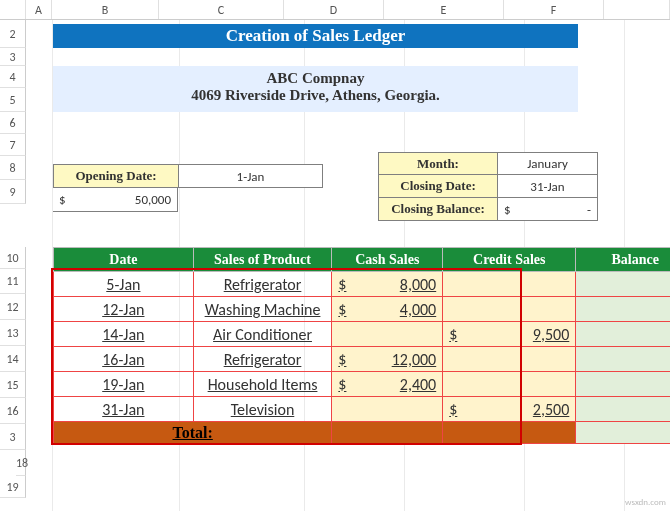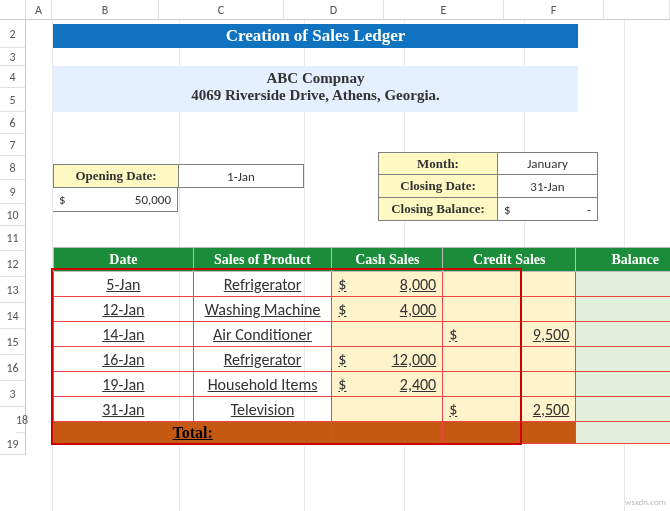--- a/index.html
+++ b/index.html
@@ -51,21 +51,21 @@
 
   <div class="row-headers" id="rowhdrs">
       <div style="height: 28px; line-height: 28px;">2</div>
       <div style="height: 18px; line-height: 18px;">3</div>
       <div style="height: 22px; line-height: 22px;">4</div>
       <div style="height: 24px; line-height: 24px;">5</div>
       <div style="height: 22px; line-height: 22px;">6</div>
       <div style="height: 22px; line-height: 22px;">7</div>
       <div style="height: 24px; line-height: 24px;">8</div>
       <div style="height: 24px; line-height: 24px;">9</div>
-      <div style="height: 22px; line-height: 22px;">10</div>
+      <div style="height: 22px; line-height: 22px; margin-top: 43px;">10</div>
       <div style="height: 25px; line-height: 25px;">11</div>
       <div style="height: 26px; line-height: 26px;">12</div>
       <div style="height: 26px; line-height: 26px;">13</div>
       <div style="height: 26px; line-height: 26px;">14</div>
       <div style="height: 26px; line-height: 26px;">15</div>
       <div style="height: 26px; line-height: 26px;">16</div>
       <div style="height: 26px; line-height: 26px;">3</div>
       <div style="height: 26px; line-height: 26px; margin-left: 16px;">18</div>
       <div style="height: 22px; line-height: 22px;">19</div>
     </div>
@@ -81,21 +81,21 @@
     <div class="abs title-bar">Creation of Sales Ledger</div>
 
     <div class="abs company-box">
       <div>ABC Compnay</div>
       <div>4069 Riverside Drive, Athens, Georgia.</div>
     </div>
 
     <div class="abs opening-table">
       <div style="display:flex">
         <div class="fld-label" style="width:126px;height:24px">Opening Date:</div>
-        <div class="fld-val" style="width:125px;height:24px;border-left:none">1-Jan</div>
+        <div class="fld-val" style="width:144px;height:24px;border-left:none">1-Jan</div>
       </div>
       <div style="display:flex">
         <div class="fld-val money" style="width:125px;height:24px;border-left:none;border-top:none">
           <span>$</span>
           <span>50,000</span>
         </div>
       </div>
     </div>
 
     <div class="abs month-table">

